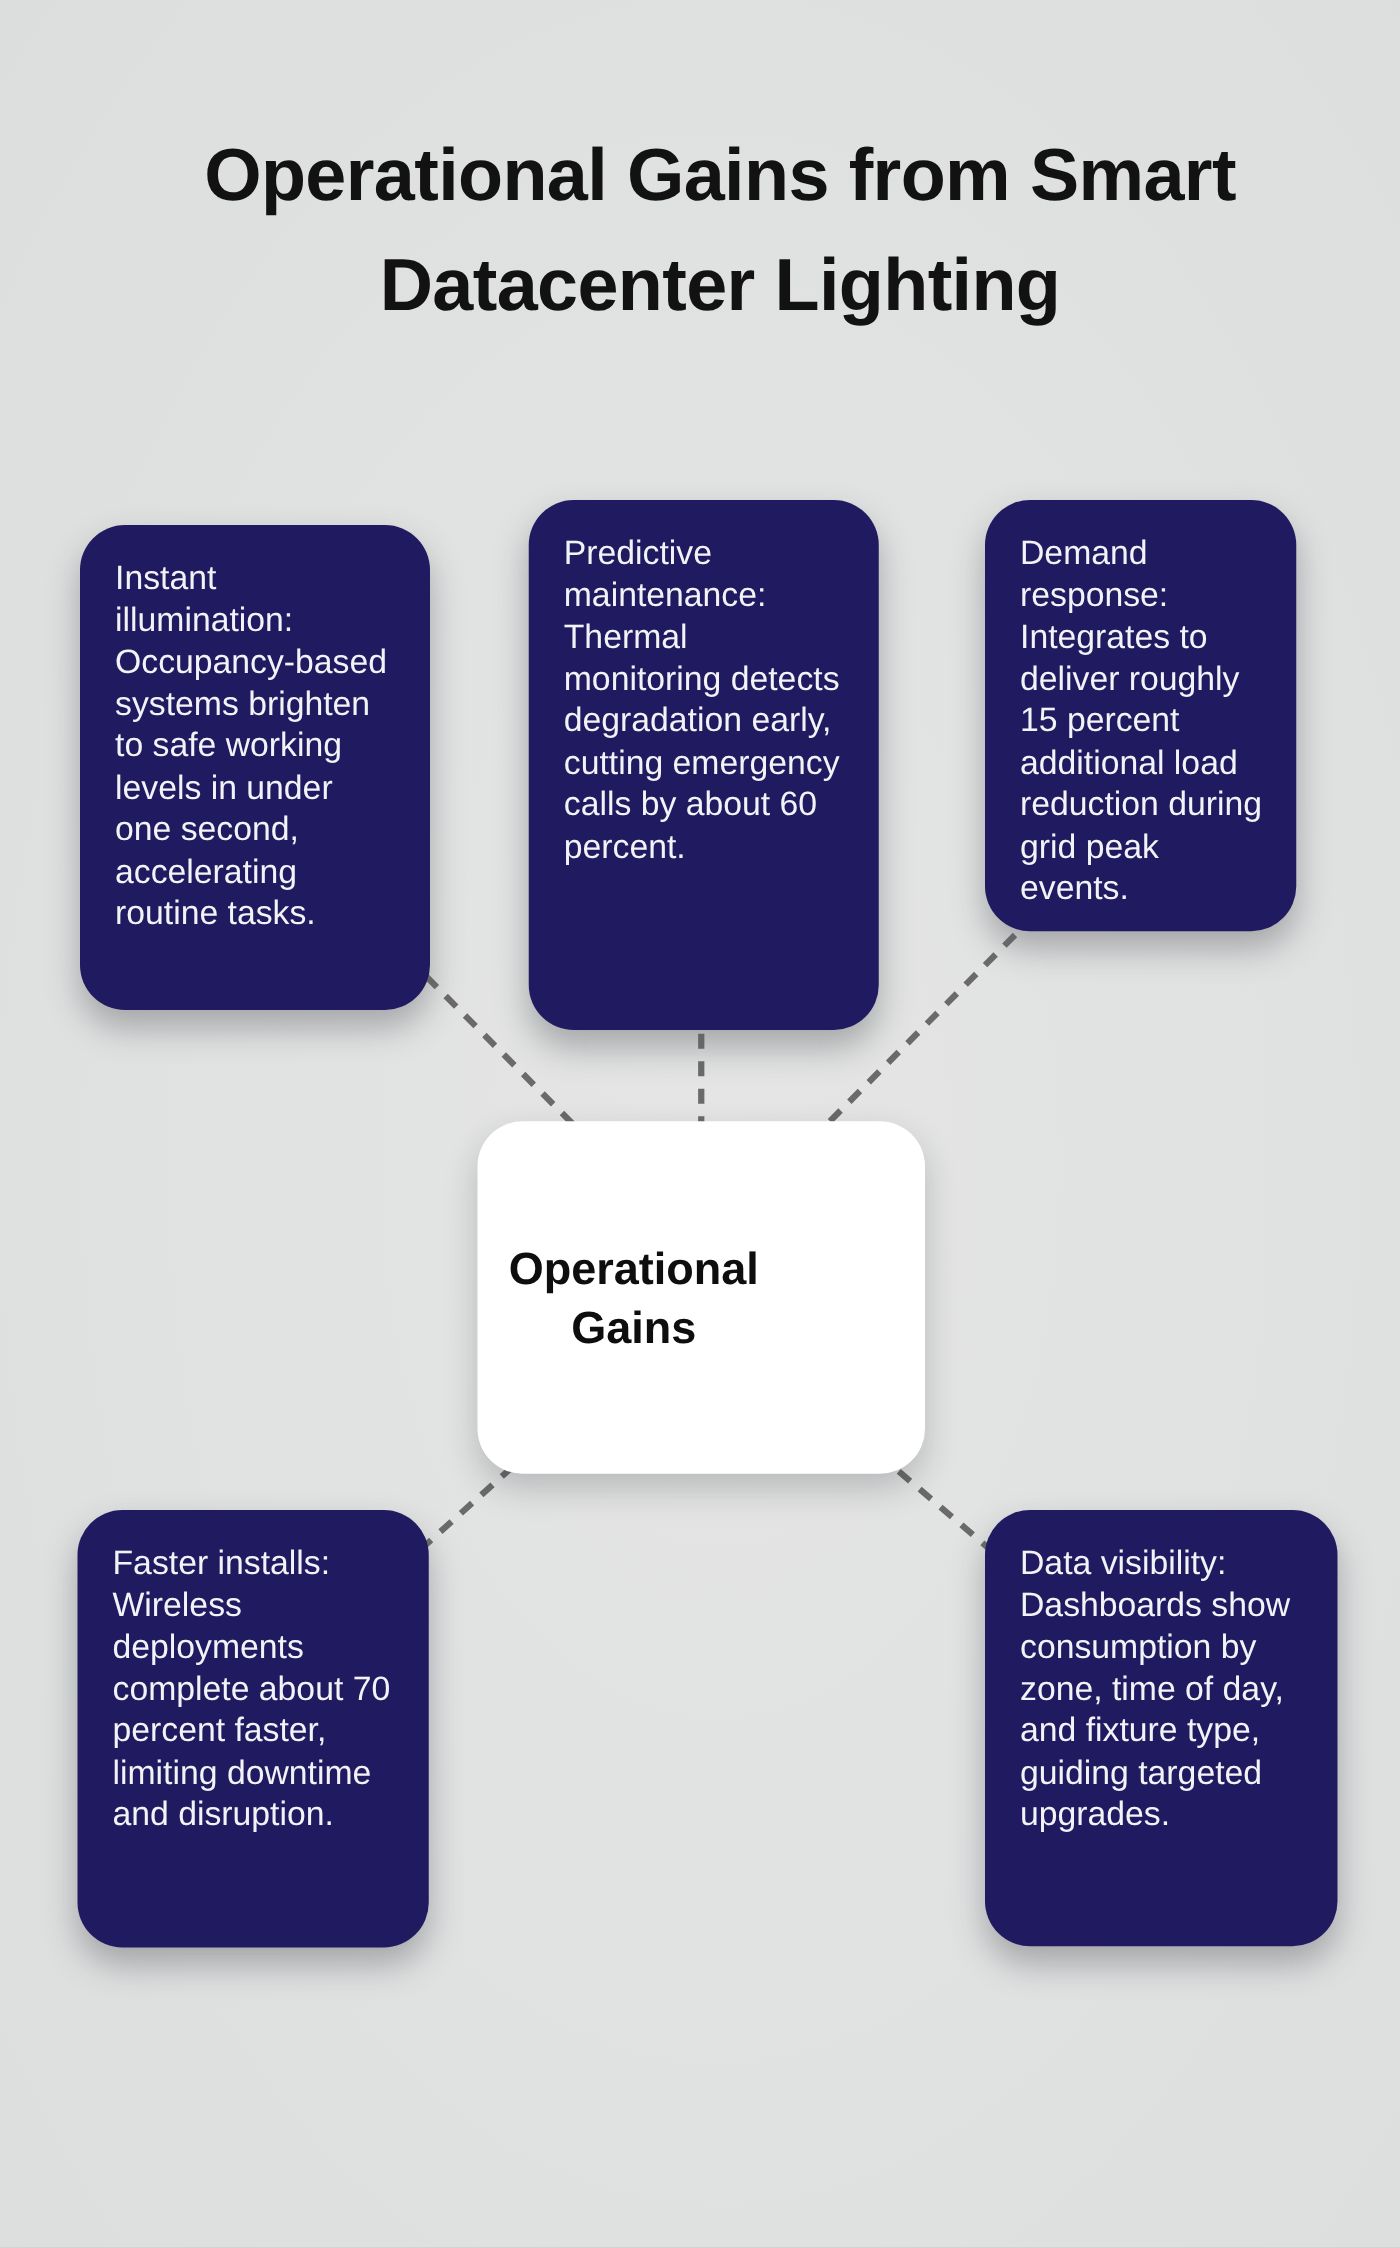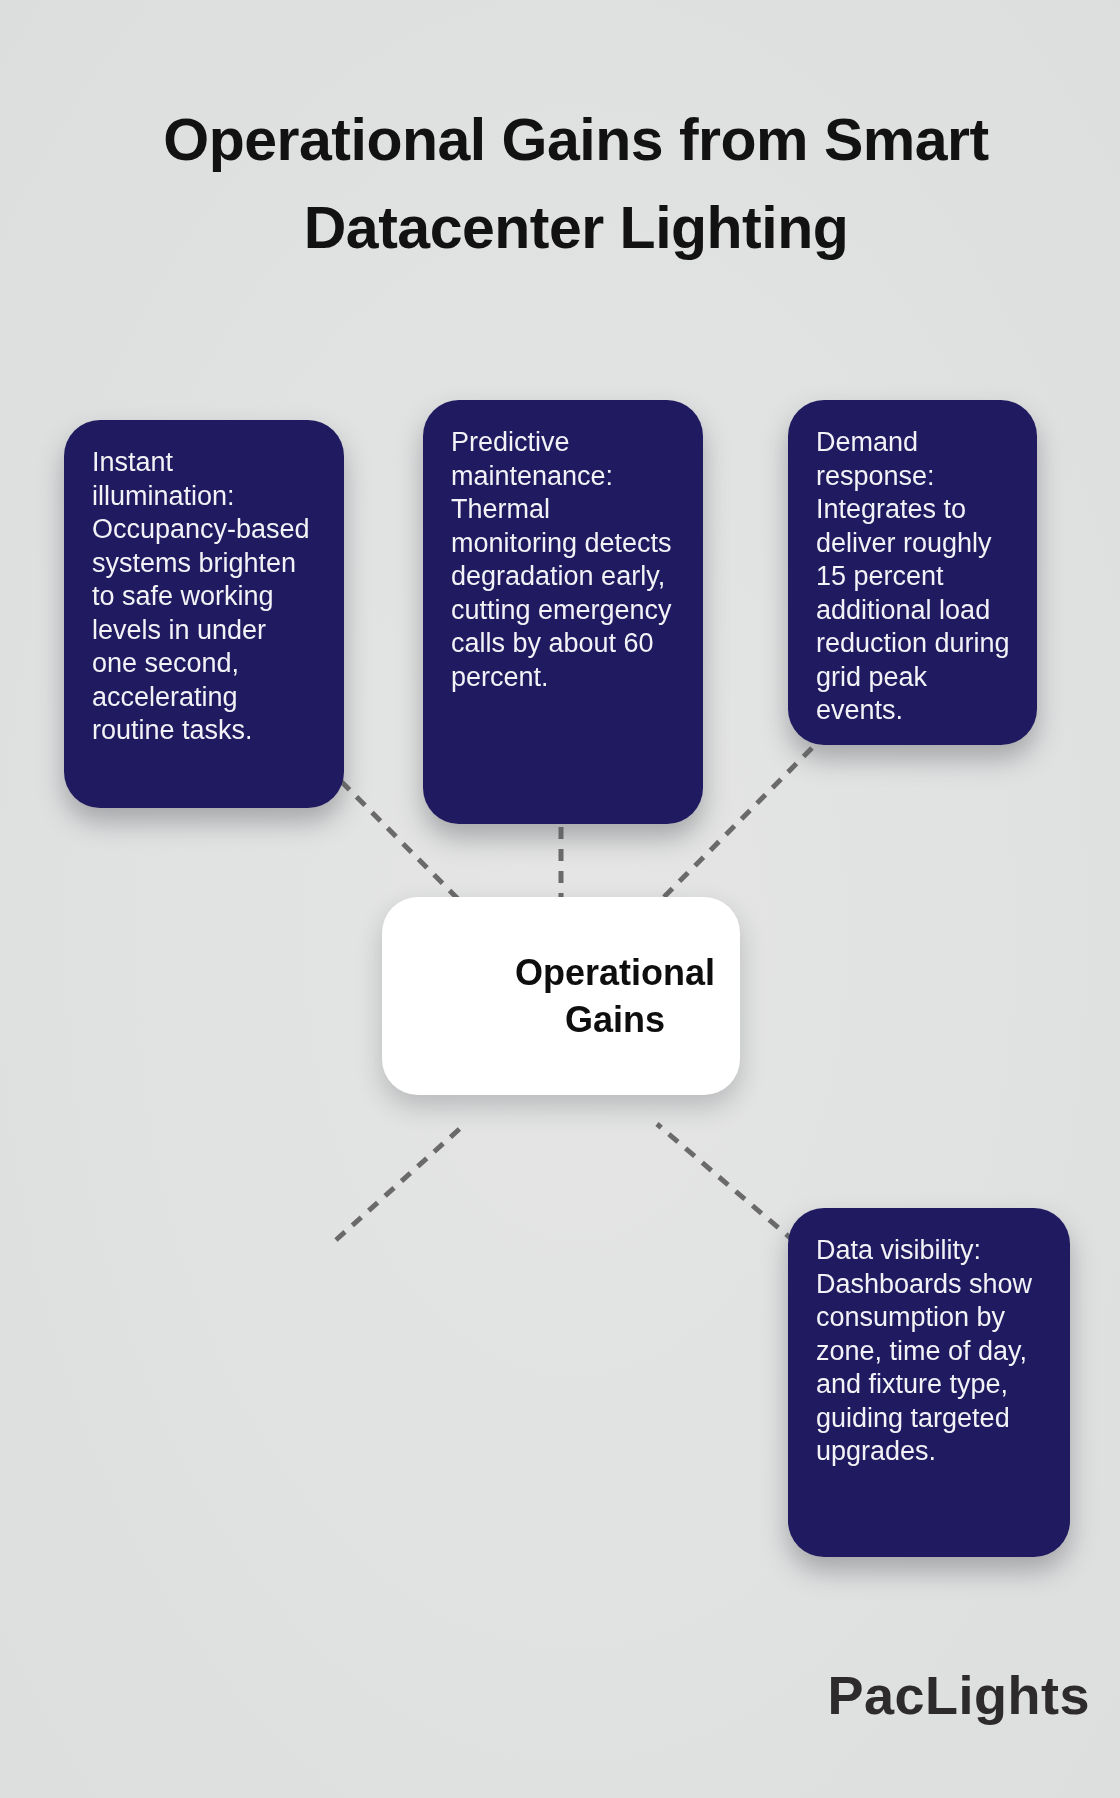--- a/index.html
+++ b/index.html
@@ -53,27 +53,27 @@
   .node-1 { left: 64px;  top: 400px; width: 280px; height: 388px; margin-top: 20px; }
   .node-2 { left: 423px; top: 400px; width: 280px; height: 424px; }
   .node-3 { left: 788px; top: 400px; width: 249px; height: 345px; }
   .node-4 { left: 62px;  top: 1208px; width: 281px; height: 350px; }
   .node-5 { left: 788px; top: 1208px; width: 282px; height: 349px; }
   .center-node {
     position: absolute;
     left: 382px;
     top: 897px;
     width: 358px;
-    height: 198px;
+    height: 282px;
     background: #ffffff;
     border-radius: 36px;
     box-shadow: 0 12px 26px rgba(40, 40, 48, 0.22);
     display: flex;
     align-items: center;
-    justify-content: flex-end;
+    justify-content: flex-start;
     text-align: center;
   }
   .center-node .label {
     width: 250px;
     font-size: 36px;
     line-height: 47px;
     font-weight: 700;
     color: #0e0e0e;
   }
   .brand {
@@ -106,18 +106,18 @@
   <div class="node node-1">Instant illumination: Occupancy-based systems brighten to safe working levels in under one second, accelerating routine tasks.</div>
 
   <div class="node node-2">Predictive maintenance: Thermal monitoring detects degradation early, cutting emergency calls by about 60 percent.</div>
 
   <div class="node node-3">Demand response: Integrates to deliver roughly 15 percent additional load reduction during grid peak events.</div>
 
   <div class="center-node">
     <div class="label">Operational Gains</div>
   </div>
 
+  <div class="node node-4">Faster installs: Wireless deployments complete about 70 percent faster, limiting downtime and disruption.</div>
 
   <div class="node node-5">Data visibility: Dashboards show consumption by zone, time of day, and fixture type, guiding targeted upgrades.</div>
 
-  <div class="brand">PacLights</div>
 
 </div>
 
 </body></html>

